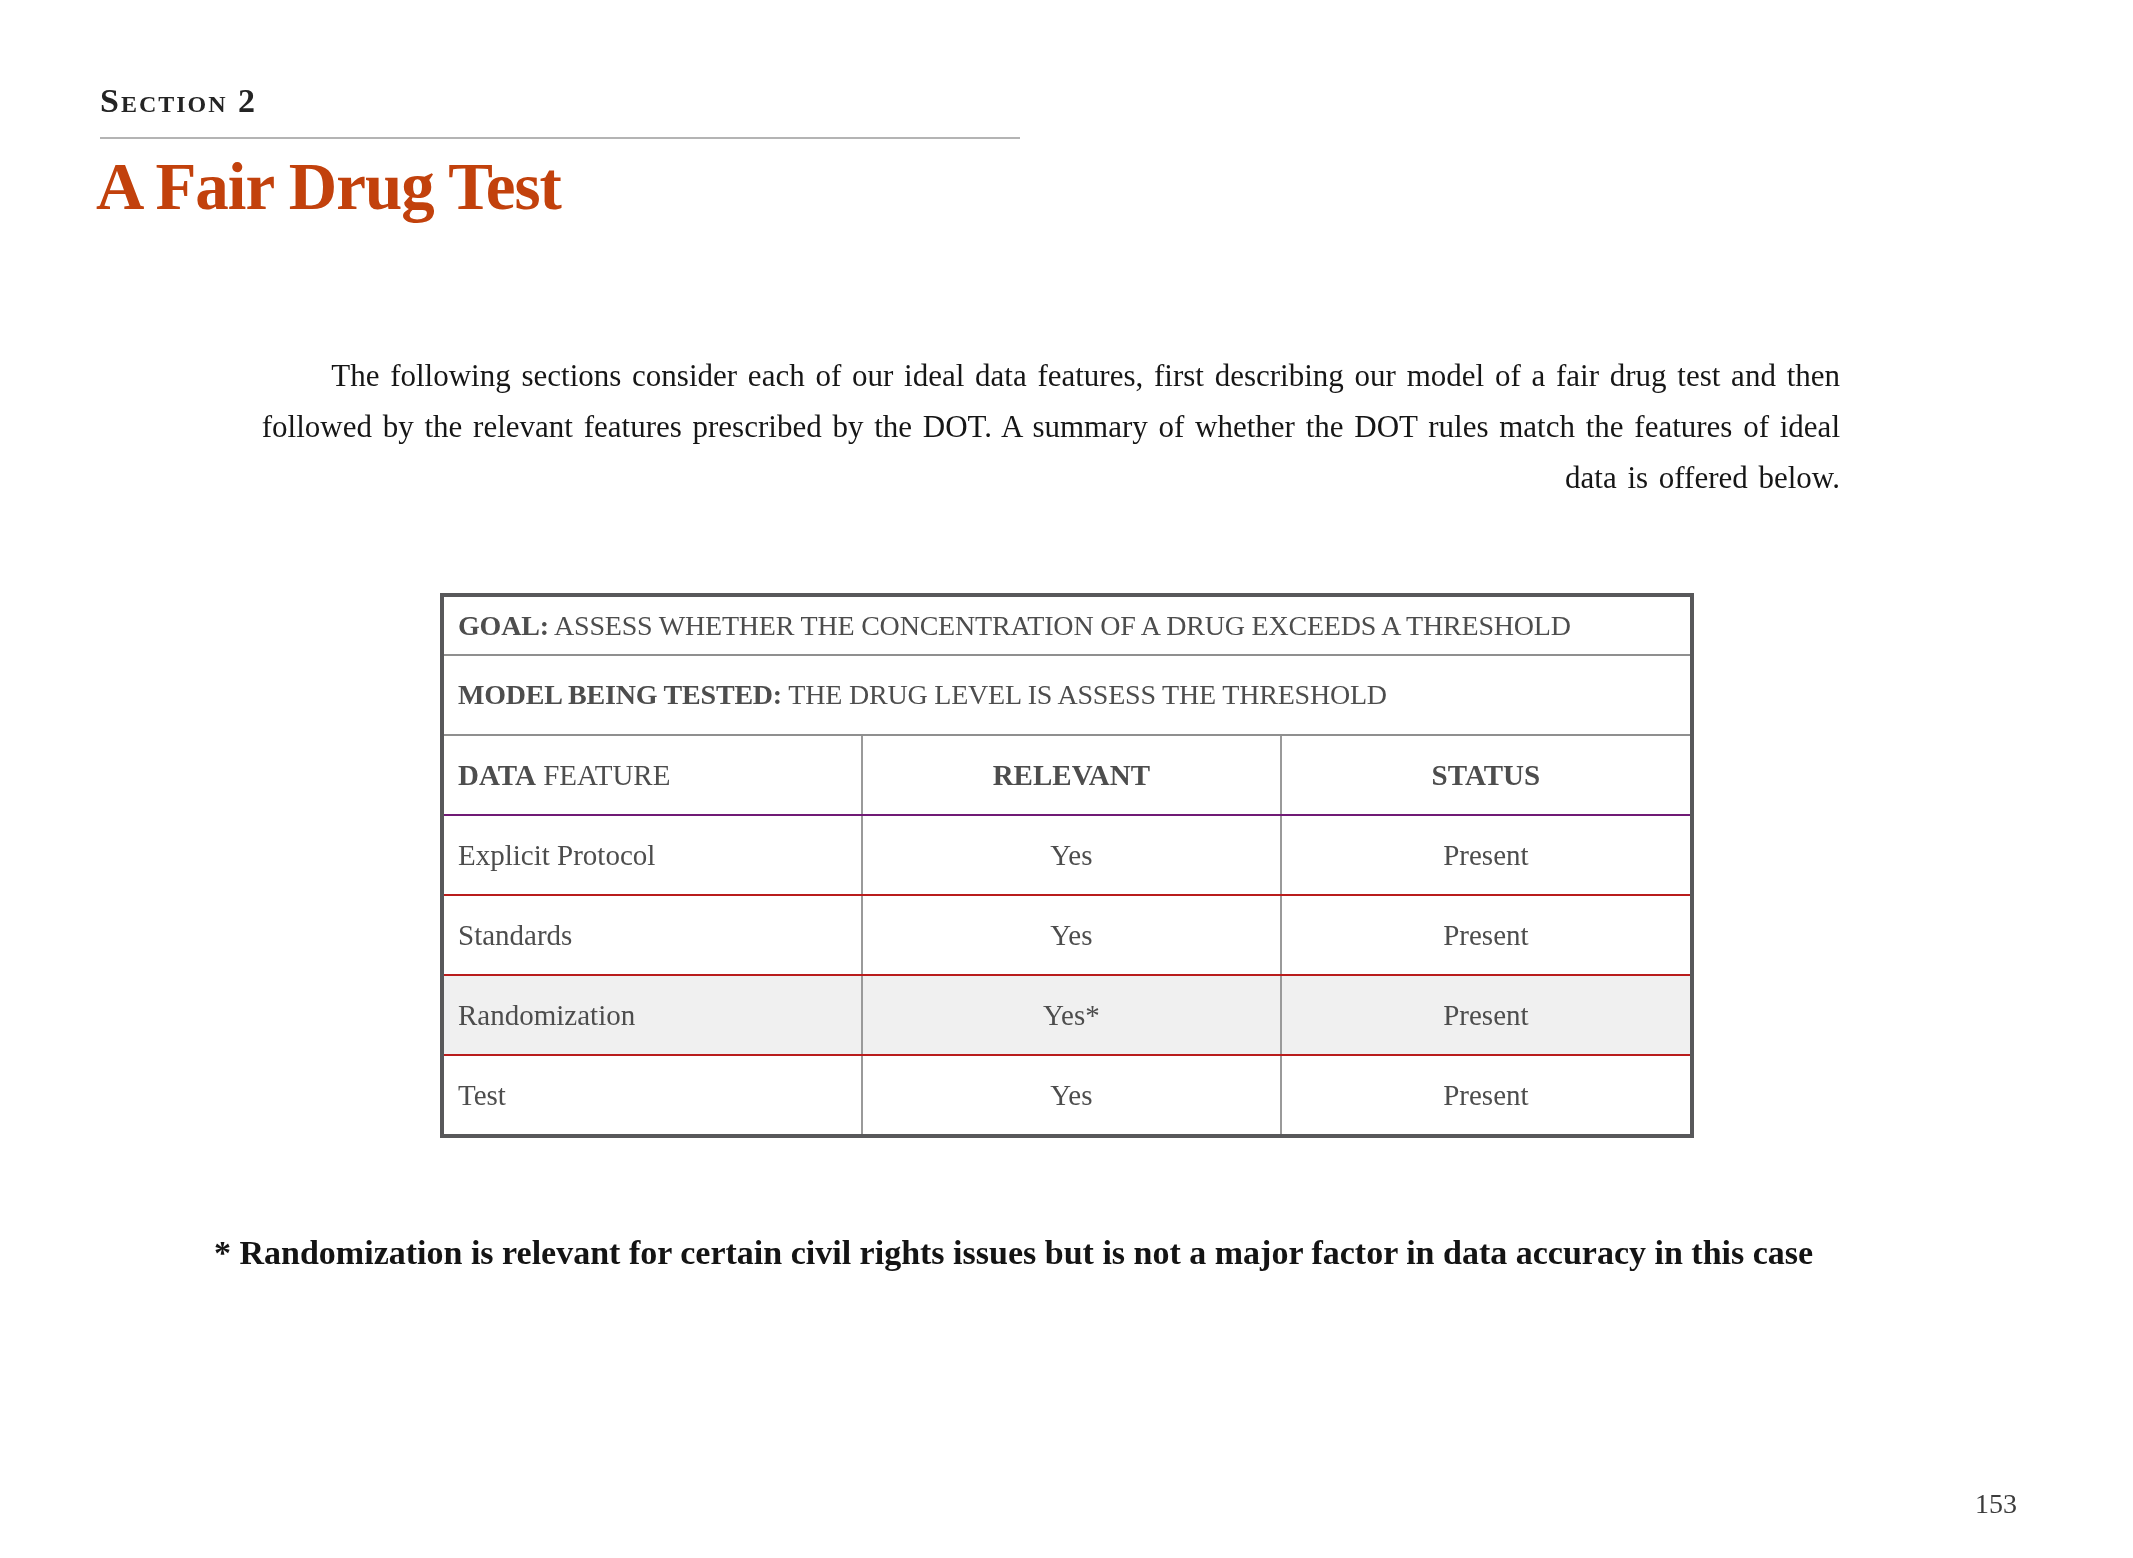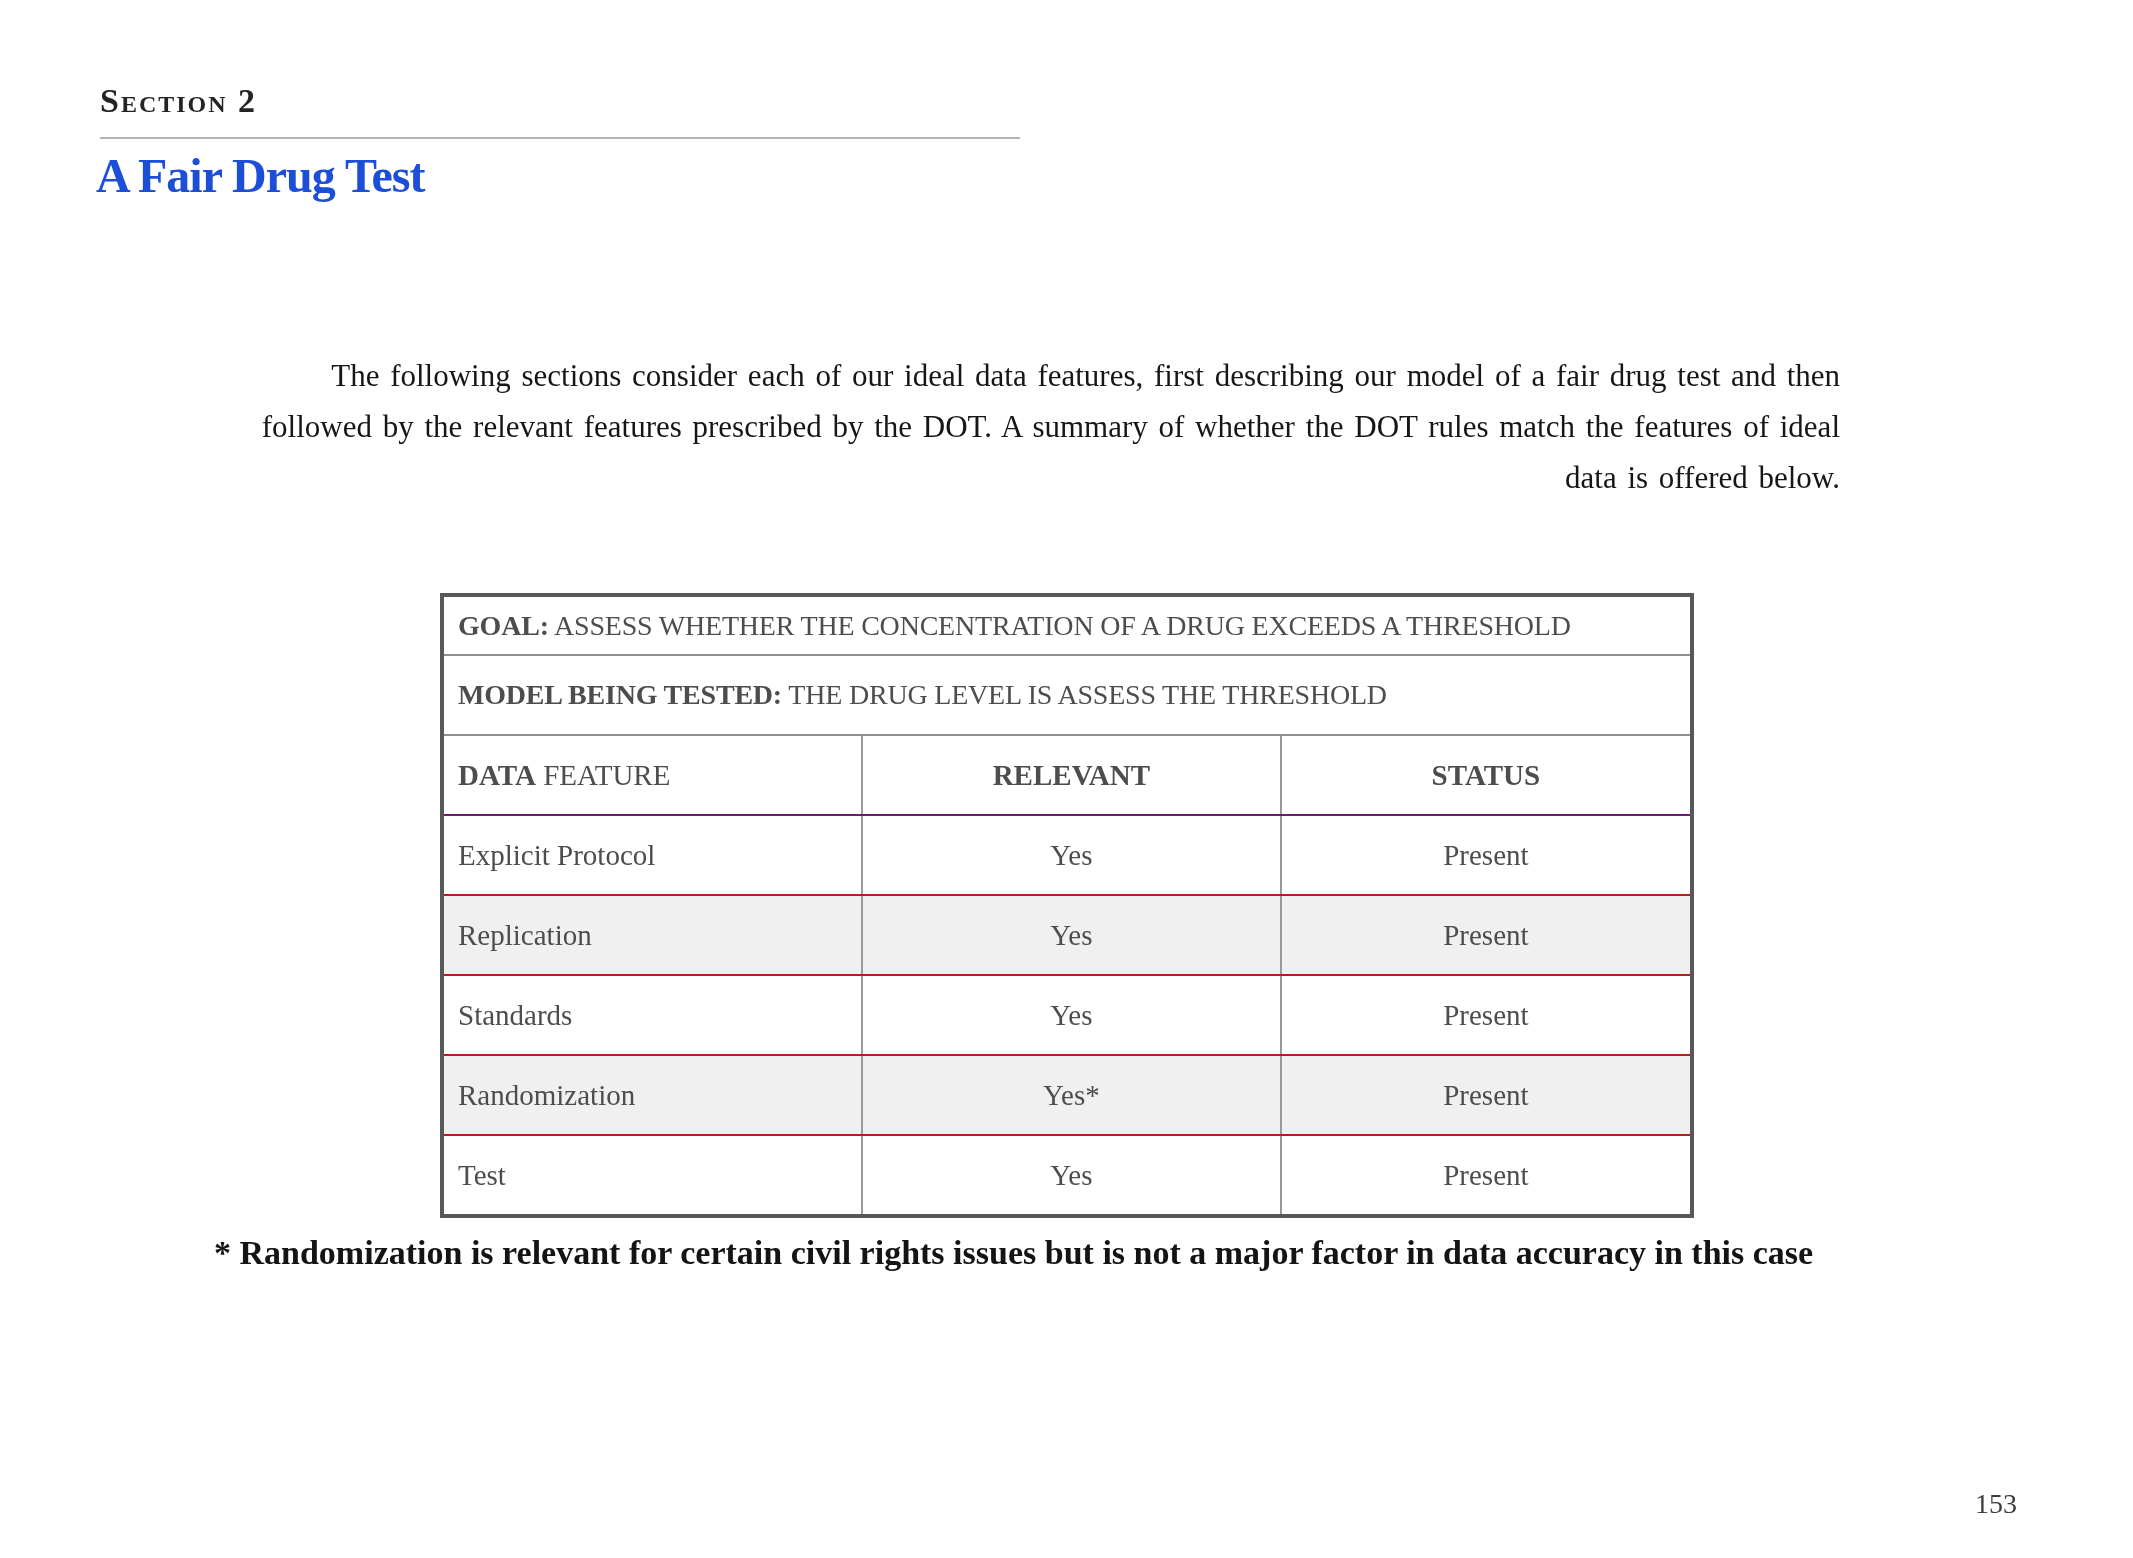--- a/index.html
+++ b/index.html
@@ -32,24 +32,24 @@
     left: 100px;
     top: 137px;
     width: 920px;
     height: 2px;
     background: #b4b4b4;
   }
   .page-title {
     position: absolute;
     left: 96px;
     top: 148px;
-    font-size: 48px;
+    font-size: 67px;
     font-weight: bold;
     letter-spacing: -1px;
-    color: #1d4ed8;
+    color: #c2410c;
   }
 
   
   .body-paragraph {
     position: absolute;
     left: 220px;
     top: 350px;
     width: 1620px;
     font-size: 31px;
     line-height: 51px;
@@ -172,25 +172,20 @@
       <tr class="head-row">
         <td class="feature"><span class="b">DATA</span> <span>FEATURE</span></td>
         <td class="center b">RELEVANT</td>
         <td class="center b">STATUS</td>
       </tr>
       <tr class="data-row">
         <td class="feature">Explicit Protocol</td>
         <td class="center">Yes</td>
         <td class="center">Present</td>
       </tr>
-      <tr class="data-row striped">
-        <td class="feature">Replication</td>
-        <td class="center">Yes</td>
-        <td class="center">Present</td>
-      </tr>
       <tr class="data-row">
         <td class="feature">Standards</td>
         <td class="center">Yes</td>
         <td class="center">Present</td>
       </tr>
       <tr class="data-row striped">
         <td class="feature">Randomization</td>
         <td class="center">Yes*</td>
         <td class="center">Present</td>
       </tr>

